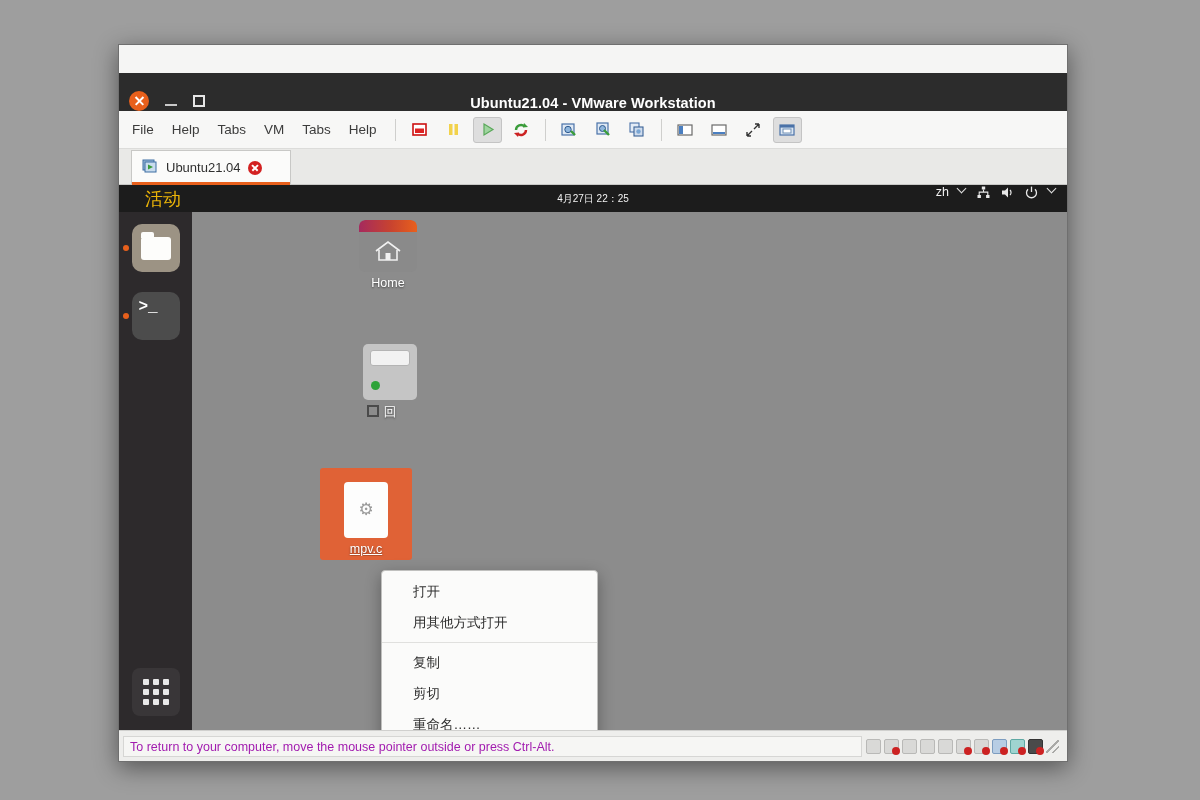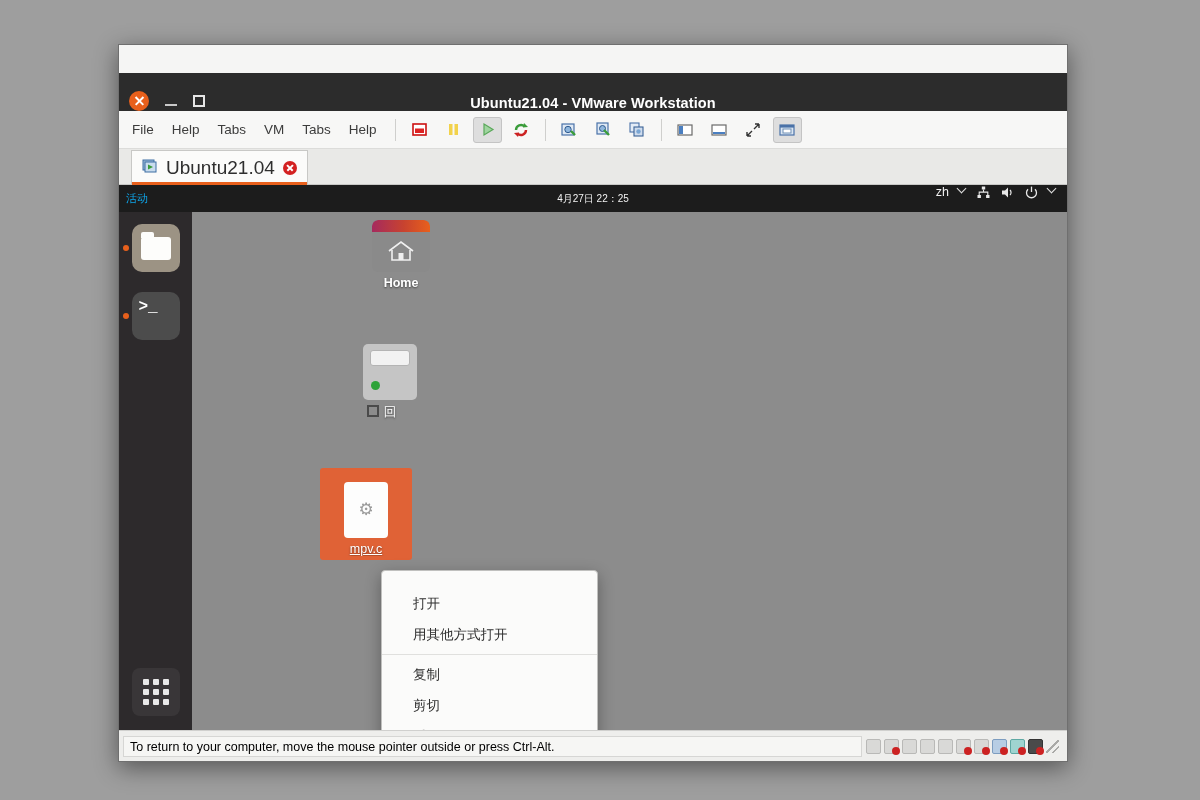--- a/index.html
+++ b/index.html
@@ -84,21 +84,21 @@
   #vm-tab {
     margin-left: 12px; height: 34px; min-width: 160px;
     background: #fbfbfa; display: flex; align-items: center;
     gap: 8px; padding: 0 10px; position: relative;
     border: 1px solid #c8c8c6; border-bottom: none;
   }
   #vm-tab::after {
     content: ""; position: absolute; left: 0; right: 0; bottom: -1px;
     height: 3px; background: #e8601c;
   }
-  .tab-label { font-size: 19px; color: #2f2f2f; }
+  .tab-label { font-size: 13px; color: #2f2f2f; }
   .tab-close {
     width: 14px; height: 14px; border-radius: 50%;
     background: #d32121; position: relative; flex: 0 0 14px;
   }
   .tab-close::before, .tab-close::after {
     content: ""; position: absolute; left: 3px; top: 6px;
     width: 8px; height: 1.6px; background: #fff;
   }
   .tab-close::before { transform: rotate(45deg); }
   .tab-close::after  { transform: rotate(-45deg); }
@@ -106,21 +106,21 @@
   
   #guest {
     flex: 1 1 auto; position: relative; overflow: hidden;
     background: #8e8e8e;
   }
   #gnome-topbar {
     height: 27px; background: #1c1c1c; color: #ffffff;
     display: flex; align-items: center; position: relative;
     font-size: 12.5px; flex: 0 0 27px;
   }
-  #activities { padding-left: 7px; font-size: 11px; color: #0ea5e9; }
+  #activities { padding-left: 26px; font-size: 18px; color: #eab308; }
   #clock {
     position: absolute; left: 0; right: 0; text-align: center;
     font-size: 10px; color: #f2f2f2; pointer-events: none;
   }
   #tray {
     position: absolute; right: 10px; top: 0; height: 27px;
     display: flex; align-items: flex-start; gap: 9px;
   }
   .tray-txt { font-size: 12.5px; color: #f0f0f0; }
   .chev { width: 9px; height: 9px; position: relative; }
@@ -178,21 +178,21 @@
 
   
   .desk-icon {
     position: absolute; width: 86px; text-align: center;
     font-size: 12.5px; color: #ffffff;
   }
   .desk-icon .label {
     margin-top: 4px; text-shadow: 0 1px 2px rgba(0,0,0,0.55);
     overflow: hidden; white-space: nowrap;
   }
-  #icon-home { left: 239px; top: 8px; font-weight: bold; }
+  #icon-home { left: 226px; top: 8px; }
   .home-folder {
     width: 58px; height: 52px; margin: 0 auto; border-radius: 6px;
     background: #8a8a8a; position: relative; overflow: hidden;
   }
   .home-folder::before {
     content: ""; position: absolute; left: 0; top: 0;
     width: 100%; height: 12px;
     background: linear-gradient(90deg, #a52a5e 0%, #c8432f 55%, #e8601c 100%);
     border-radius: 6px 6px 0 0;
   }
@@ -232,37 +232,37 @@
     color: #9a9a9a; font-size: 17px; line-height: 18px; text-align: center;
   }
   #icon-mpv .label { position: relative; color: #ffffff; text-decoration: underline; }
 
   
   #context-menu {
     position: absolute; left: 262px; top: 358px;
     width: 217px; background: #fbfbfa;
     border: 1px solid #c0c0be; border-radius: 4px;
     box-shadow: 0 5px 16px rgba(0,0,0,0.32);
-    padding: 17px 0; z-index: 40;
+    padding: 5px 0; z-index: 40;
   }
   .ctx-item {
     height: 31px; display: flex; align-items: center;
     padding-left: 31px; font-size: 13.5px; color: #2e2e2e;
     cursor: default; white-space: nowrap;
   }
   .ctx-sep { height: 1px; background: #e0e0de; margin: 4px 0; }
 
   
   #statusbar {
     flex: 0 0 31px; height: 31px; background: #eeeeec;
     display: flex; align-items: center;
     border-top: 1px solid #d0d0ce;
   }
   #status-msg {
-    flex: 1 1 auto; font-size: 12.5px; color: #000000;
+    flex: 1 1 auto; font-size: 12.5px; color: #a21caf;
     padding-left: 6px; background: #f6f6f4;
     height: 21px; line-height: 21px; margin: 0 4px;
     border: 1px solid #d6d6d4;
   }
   #status-tray {
     display: flex; align-items: center; gap: 3px;
     padding-right: 6px;
   }
   .st-ico {
     width: 15px; height: 15px; position: relative;

